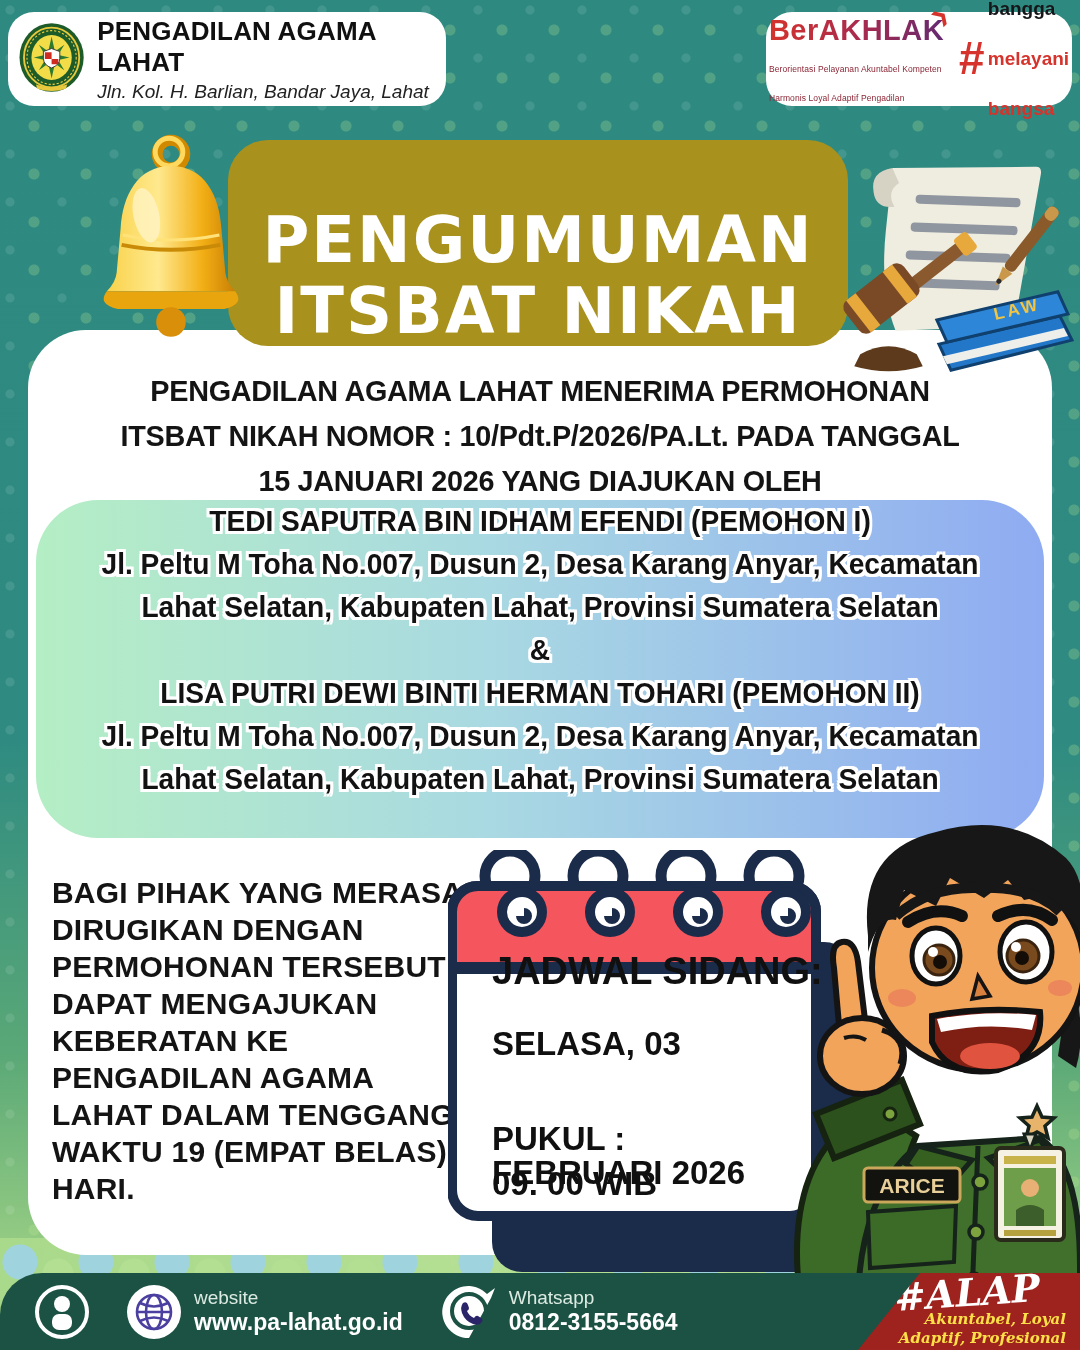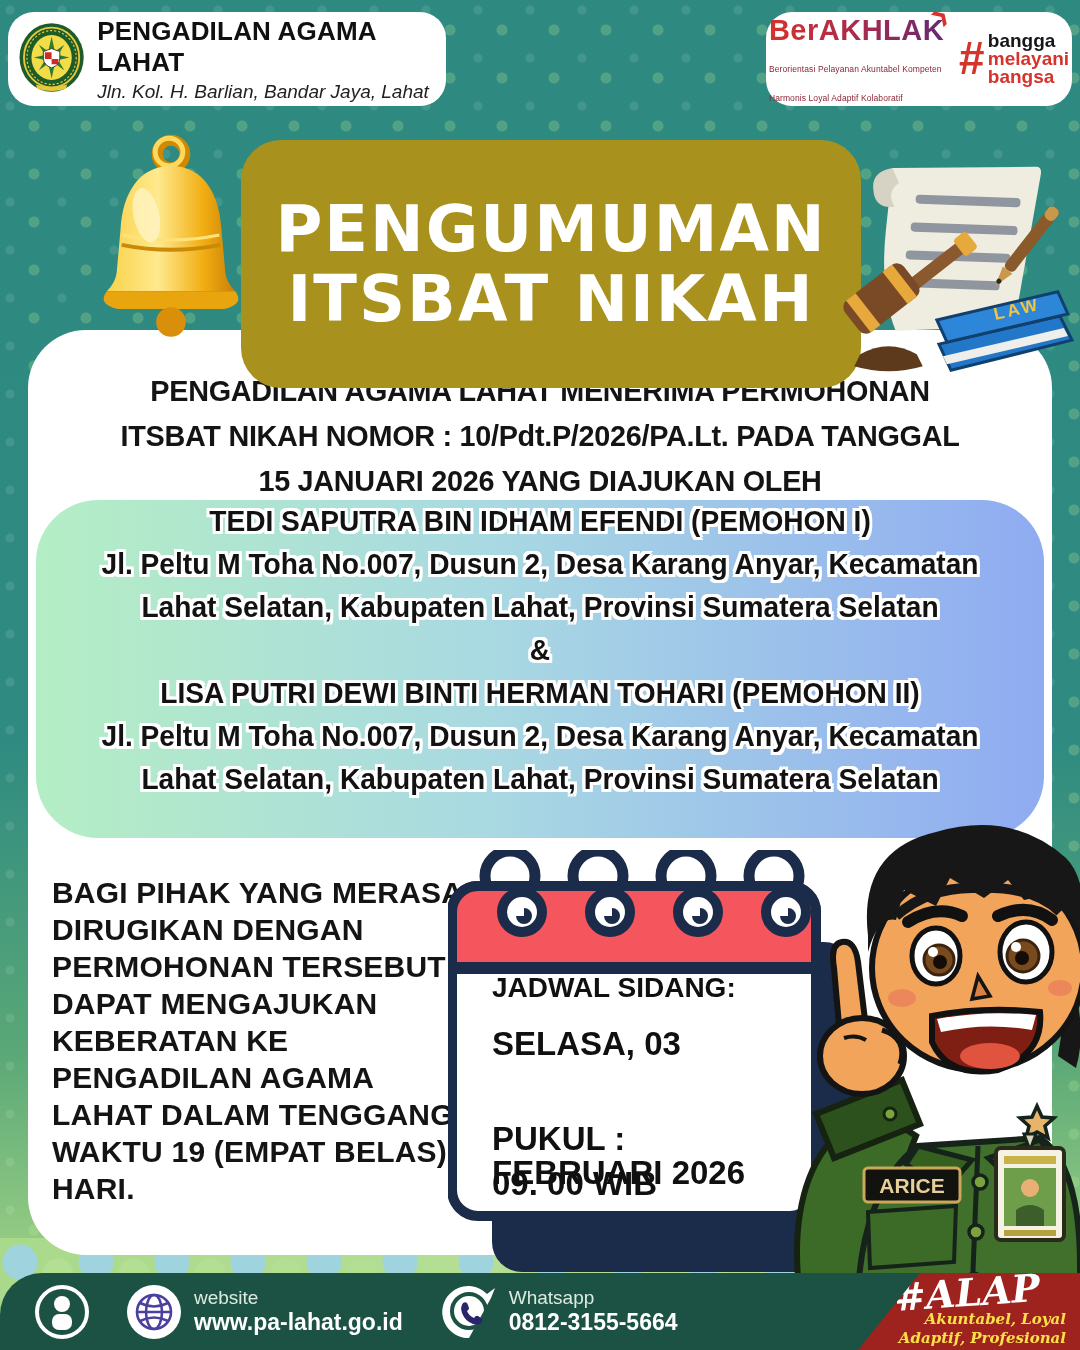--- a/index.html
+++ b/index.html
@@ -43,28 +43,28 @@
     background:linear-gradient(90deg,#d5332c 0%,#a52a50 55%,#632a70 100%);
     -webkit-background-clip:text;background-clip:text;color:transparent;position:relative;display:inline-block;
   }
   .berakhlak .arrow{
     position:absolute;right:-4px;top:-8px;color:#d5332c;font-size:17px;font-weight:bold;
     transform:rotate(-45deg);
   }
   .berakhlak .tag{font-size:8.5px;color:#8a2433;margin-top:20px;letter-spacing:0.1px;}
   .bangga{display:flex;align-items:center;gap:4px;}
   .bangga .hash{font-size:46px;font-weight:bold;font-style:italic;color:#d5332c;line-height:0.9;}
-  .bangga .col{display:flex;flex-direction:column;line-height:0.95;}
+  .bangga .col{display:flex;flex-direction:column;line-height:0.95;gap:32px;}
   .bangga .b1{font-size:19px;font-weight:bold;color:#16161a;}
   .bangga .b2,.bangga .b3{font-size:19px;font-weight:bold;color:#d5332c;}
   
   .title-band{
-    position:absolute;left:241px;top:140px;width:620px;height:248px;z-index:5;
+    position:absolute;left:228px;top:140px;width:620px;height:206px;z-index:5;
     background:#a8911d;border-radius:40px;display:flex;flex-direction:column;
-    align-items:center;justify-content:center;
+    align-items:center;justify-content:flex-end;
   }
   .title-line{
     font-family:"DejaVu Sans",sans-serif;font-weight:bold;color:#fff;
     font-size:64px;letter-spacing:2px;line-height:1.1;white-space:nowrap;
   }
   .bell{position:absolute;left:92px;top:132px;z-index:6;}
   .law-art{position:absolute;left:826px;top:146px;z-index:6;}
   
   .card{
     position:absolute;left:28px;top:330px;width:1024px;height:925px;z-index:2;
@@ -87,21 +87,21 @@
     transform:scaleX(0.97);
   }
   .pet-box .addr{padding:0 18px;}
   .notice{
     position:absolute;left:52px;top:874px;width:420px;z-index:3;
     font-weight:bold;color:#141414;font-size:30px;line-height:37px;letter-spacing:0.2px;
   }
   
   .calendar{position:absolute;left:448px;top:850px;z-index:3;}
   .cal-text{position:absolute;z-index:4;font-weight:bold;color:#101010;white-space:nowrap;}
-  .cal-t1{left:492px;top:972px;font-size:28px;}
+  .cal-t1{left:492px;top:950px;font-size:38px;}
   .cal-t2{left:492px;top:1025px;font-size:33px;}
   .cal-t3{left:492px;top:1114px;font-size:33px;margin-top:40px;}
   .cal-t4{left:492px;top:1120px;font-size:33px;}
   .cal-t5{left:492px;top:1165px;font-size:33px;}
   
   .mascot{position:absolute;left:740px;top:816px;z-index:4;}
   
   .footer{
     position:absolute;left:0;top:1273px;width:1080px;height:77px;z-index:5;
     background:#1c5244;border-top-left-radius:42px;display:flex;align-items:center;
@@ -164,21 +164,21 @@
     </div>
   </div>
 
   <div class="hdr-right">
     <div class="berakhlak">
       <span class="word">
         <span>BerAKHLAK</span>
         <span class="arrow">❯</span>
       </span>
       <span class="tag">Berorientasi Pelayanan Akuntabel Kompeten</span>
-      <span class="tag">Harmonis Loyal Adaptif Kolaboratif</span>
+      <span class="tag">Harmonis Loyal Adaptif Pengadilan</span>
     </div>
     <div class="bangga">
       <span class="hash">#</span>
       <span class="col">
         <span class="b1">bangga</span>
         <span class="b2">melayani</span>
         <span class="b3">bangsa</span>
       </span>
     </div>
   </div>

